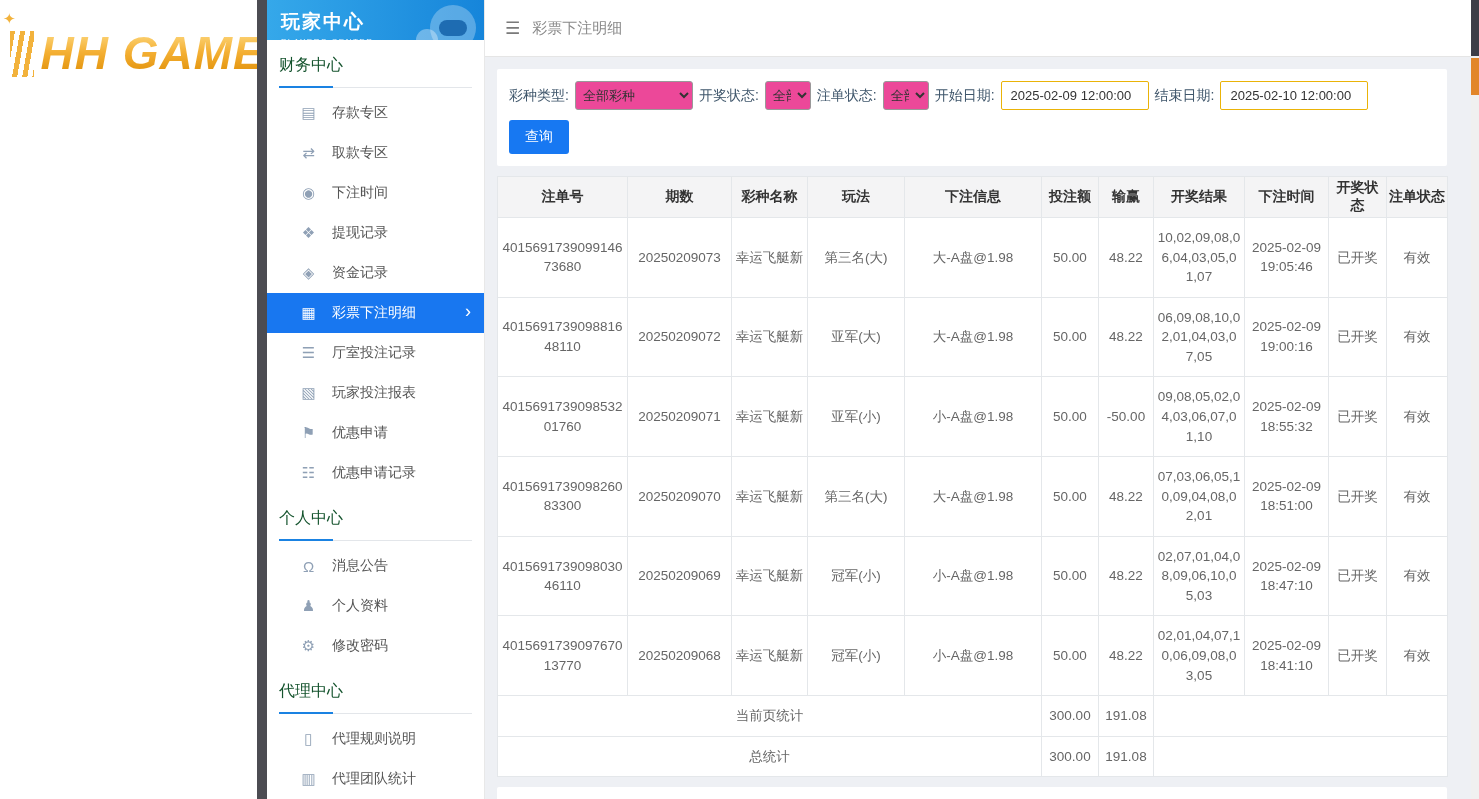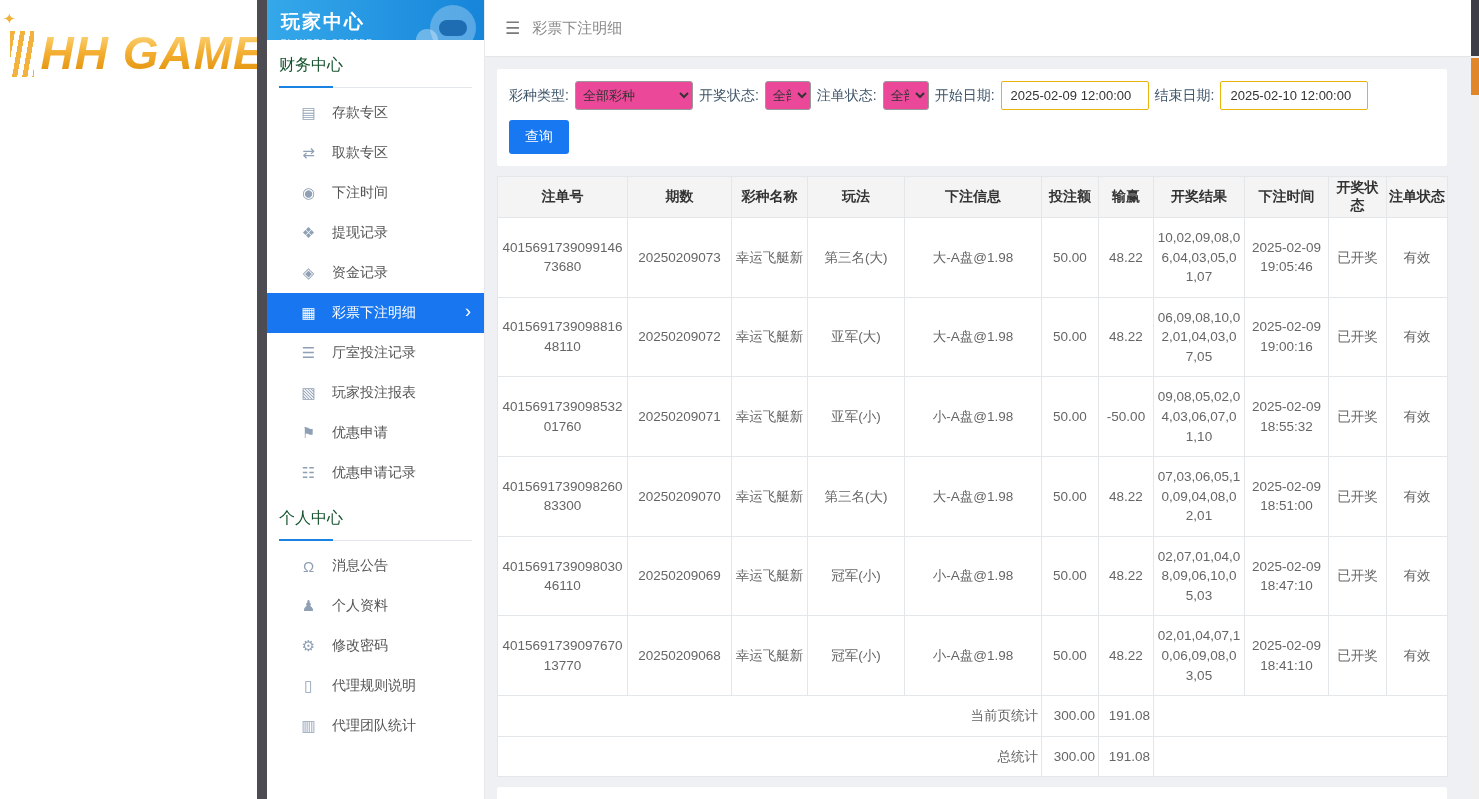--- a/index.html
+++ b/index.html
@@ -64,21 +64,21 @@
   .btn-primary { background:#1778f2; color:#fff; border:none; border-radius:3px;
     font-size:14px; padding:8px 16px; cursor:pointer; }
 
   .table-panel { margin-bottom:10px; }
   table.bets { width:100%; border-collapse:collapse; table-layout:fixed; }
   table.bets th { background:#f4f4f5; color:#333; font-weight:bold; font-size:14px;
     height:41px; border:1px solid #e4e7ea; padding:0 2px; }
   table.bets td { border:1px solid #e4e7ea; color:#666; font-size:13.5px; text-align:center;
     padding:10px 3px; line-height:1.45; vertical-align:middle; }
   td.brk { word-break:break-all; }
-  tr.summary td { padding:10px 3px;text-align:right; }
+  tr.summary td { padding:10px 3px; }
 
   .footer-panel { height:46px; display:flex; align-items:center; justify-content:space-between; padding:0 15px; }
 
   
   .scrollbar { position:absolute; right:0; top:0; width:8px; height:100%; background:#f0f0f0; }
   .sb-dark { height:56px; background:#3d3d47; }
   .sb-thumb { height:37px; background:#e2862a; margin-top:2px; }
 </style>
 </head>
 <body>
@@ -150,20 +150,21 @@
           <span class="it-label">消息公告</span>
         </div>
         <div class="side-item">
           <span class="it-icon">♟</span>
           <span class="it-label">个人资料</span>
         </div>
         <div class="side-item">
           <span class="it-icon">⚙</span>
           <span class="it-label">修改密码</span>
         </div>
+        <div class="sec-title">代理中心</div>
         <div class="side-item">
           <span class="it-icon">▯</span>
           <span class="it-label">代理规则说明</span>
         </div>
         <div class="side-item">
           <span class="it-icon">▥</span>
           <span class="it-label">代理团队统计</span>
         </div>
       </div>
   </aside>

